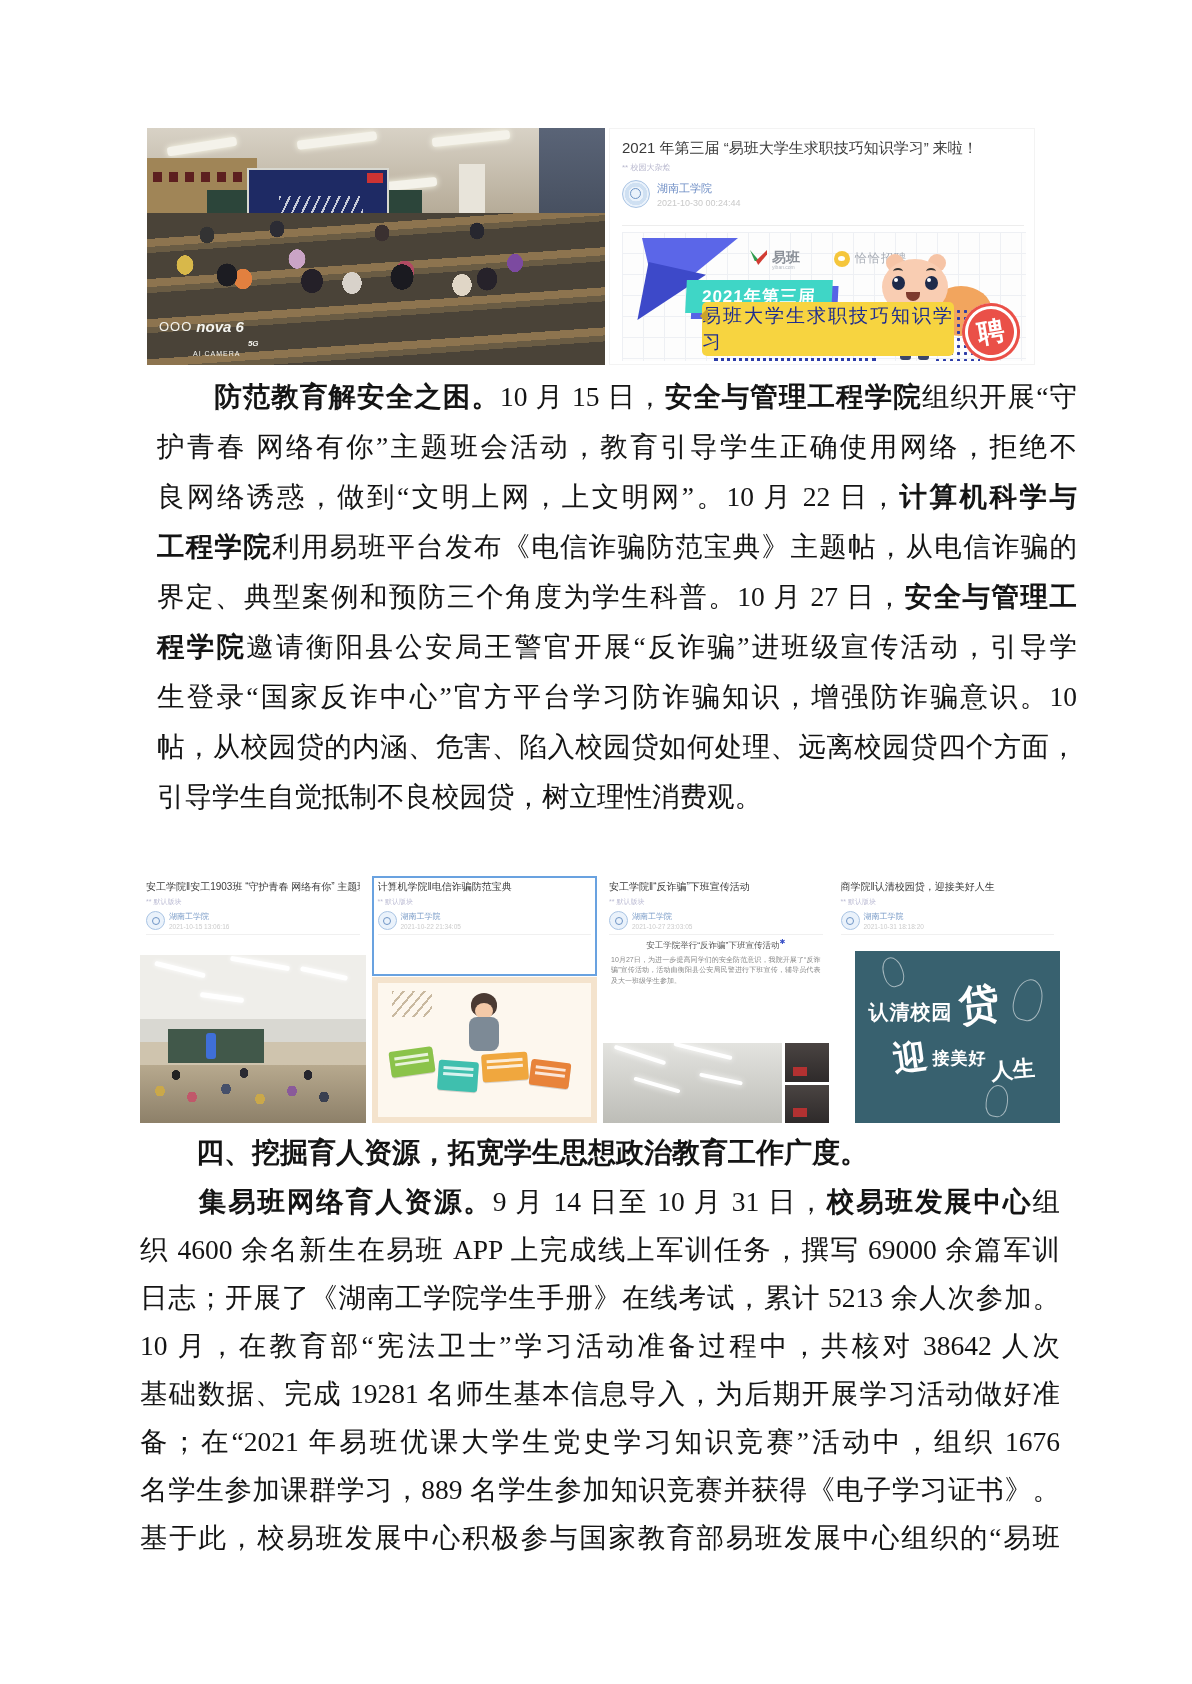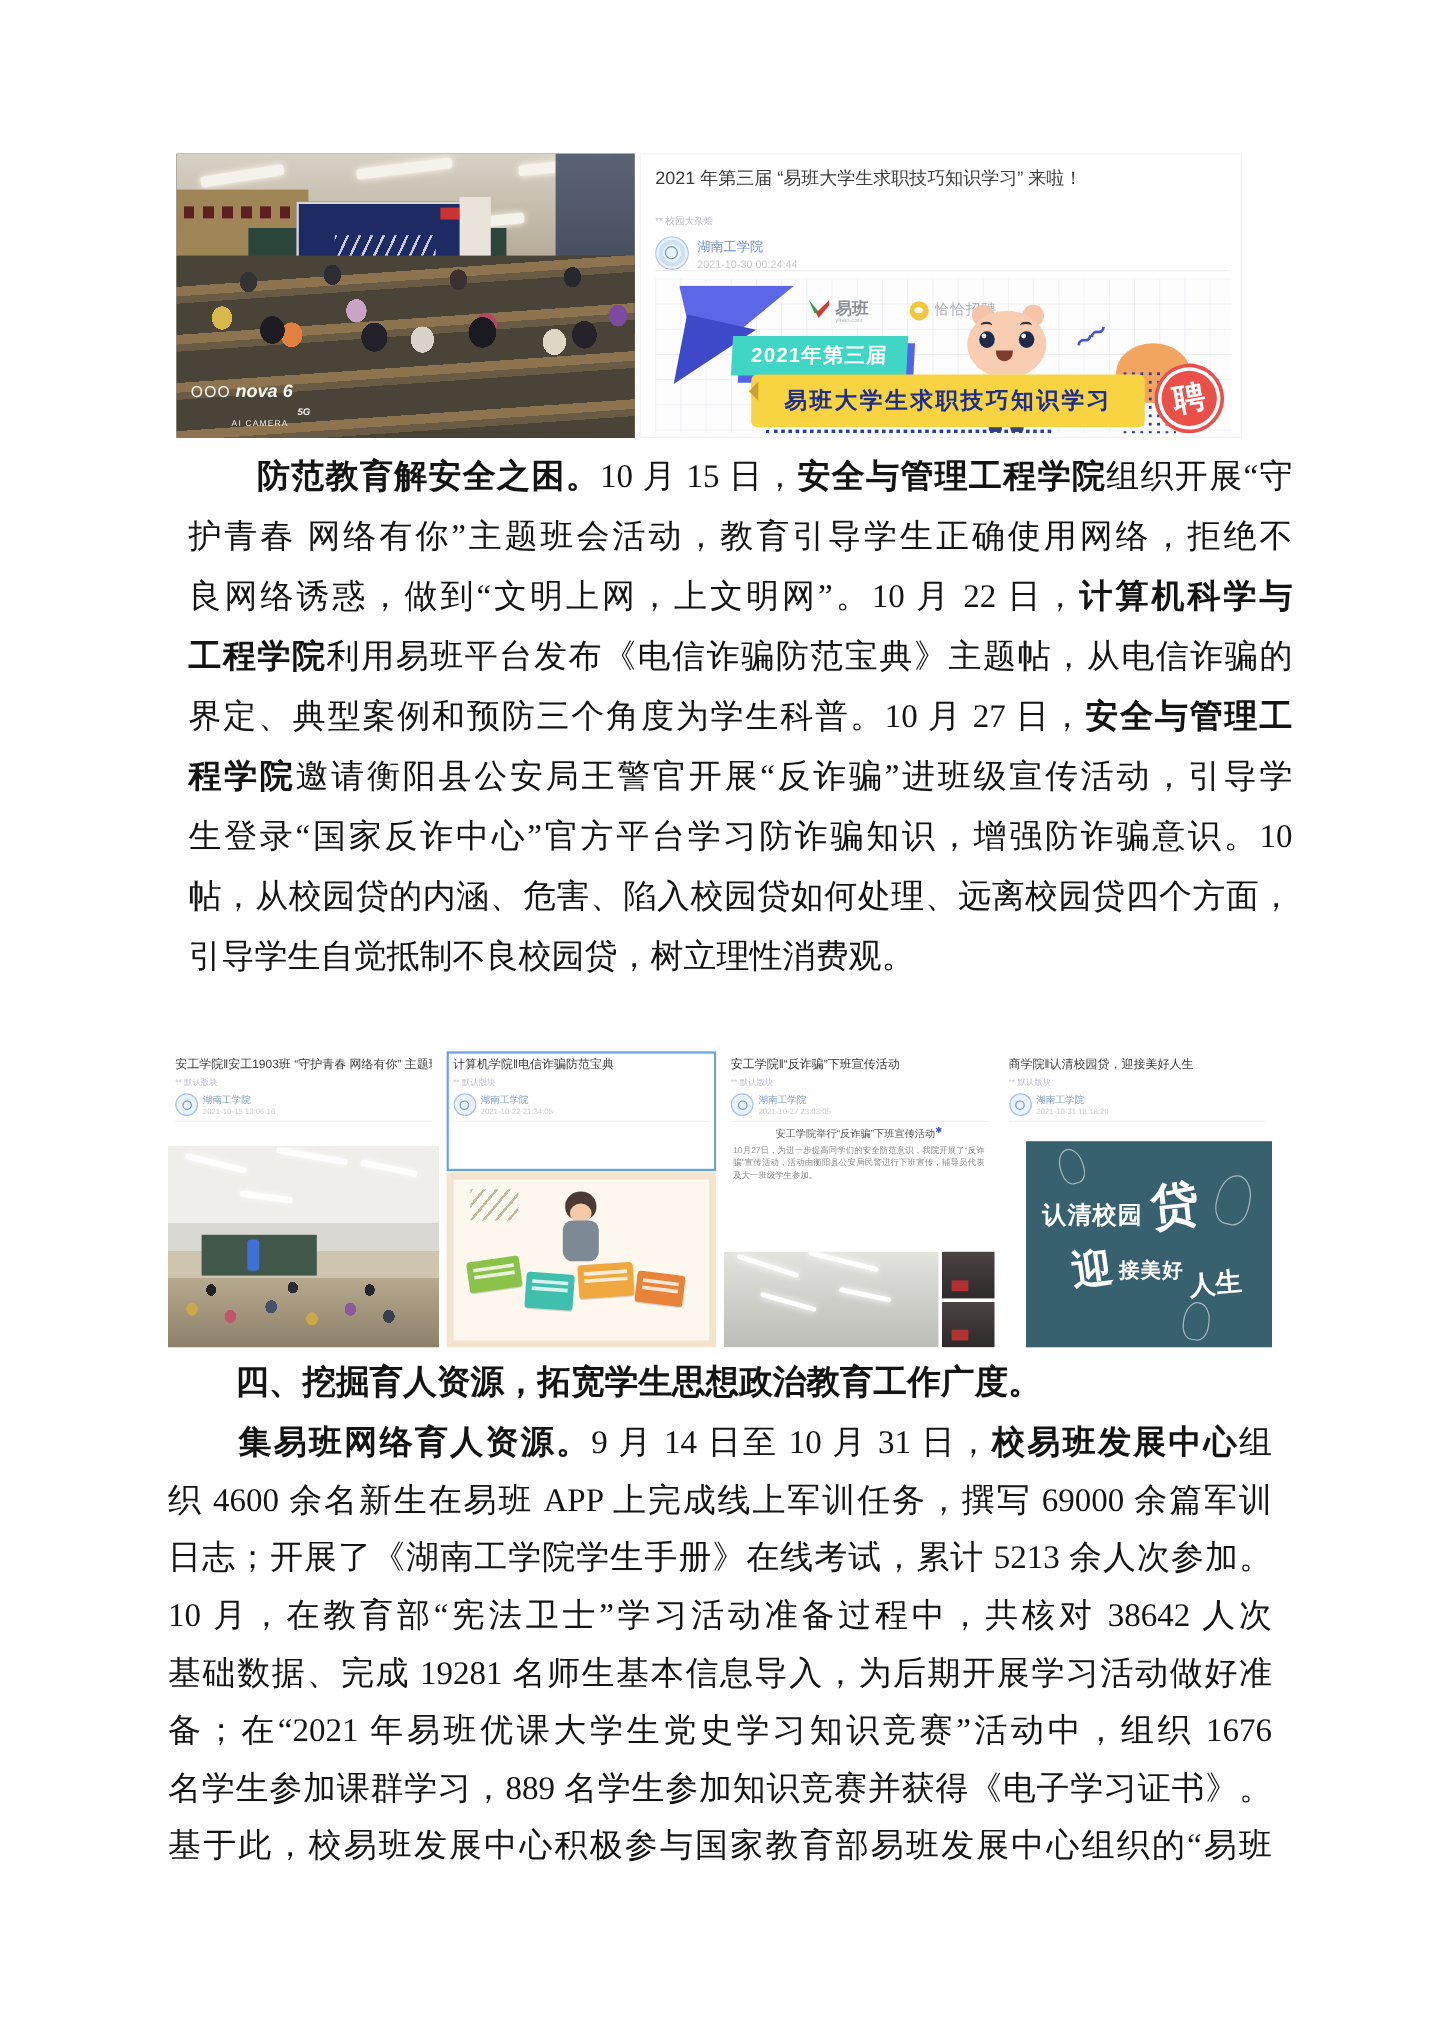--- a/index.html
+++ b/index.html
@@ -2,21 +2,21 @@
 <html><head>
 <meta charset="utf-8">
 <style>
   html,body{margin:0;padding:0;background:#fff;}
   .page{position:relative;width:1192px;height:1684px;background:#fff;overflow:hidden;
         font-family:"Liberation Serif","DejaVu Serif",serif;color:#141414;}
 
   
   .top-row{position:absolute;left:147px;top:128px;width:888px;height:237px;display:flex;gap:4px;}
 
-  .classroom{position:relative;width:382px;height:237px;overflow:hidden;background:#5f584a;flex:none;}
+  .classroom{position:relative;width:458px;height:237px;overflow:hidden;background:#5f584a;flex:none;}
   .cr-ceiling{position:absolute;left:0;top:0;right:0;height:92px;background:linear-gradient(#d8d2c6,#b3a894);}
   .cr-light{position:absolute;height:9px;background:#f4f2ea;border-radius:3px;box-shadow:0 0 6px #fffef0;}
   .cr-wall-l{position:absolute;left:0;top:30px;width:110px;height:80px;background:#a08557;}
   .cr-flags{position:absolute;left:6px;top:44px;width:120px;height:10px;
             background:repeating-linear-gradient(90deg,#5d1f1f 0 9px,transparent 9px 16px);}
   .cr-board{position:absolute;left:60px;top:62px;width:215px;height:58px;background:#2c453a;}
   .cr-screen{position:absolute;left:100px;top:40px;width:138px;height:76px;background:#1e2a64;border:2px solid #d8d8d0;}
   .cr-screen .chip{position:absolute;right:4px;top:3px;width:16px;height:10px;background:#c33;}
   .cr-screen .beam{position:absolute;left:30px;top:26px;width:84px;height:30px;
        background:repeating-linear-gradient(115deg,rgba(255,255,255,.75) 0 2px,transparent 2px 9px);}
@@ -43,21 +43,21 @@
        radial-gradient(19px 21px at 255px 42px,#1a1a20 60%,transparent 61%),
        radial-gradient(17px 19px at 340px 44px,#26222a 60%,transparent 61%);}
   .watermark{position:absolute;left:12px;bottom:8px;color:#f5f5f0;font-family:"Liberation Sans",sans-serif;line-height:1;}
   .wm-top{display:flex;align-items:center;gap:4px;font-weight:bold;font-style:italic;font-size:15px;}
   .wm-rings{letter-spacing:1px;font-size:13px;font-style:normal;font-weight:normal;}
   .wm-5g{font-size:8px;vertical-align:super;margin-top:36px;}
   .wm-sub{font-size:7px;letter-spacing:1px;margin-top:2px;margin-left:34px;font-style:normal;}
 
   .post{position:relative;flex:1;background:#fff;font-family:"Liberation Sans",sans-serif;overflow:hidden;border:1px solid #f3f3f3;}
   .post-title{margin:10px 12px 0;font-size:15px;color:#3a3a3a;white-space:nowrap;overflow:hidden;}
-  .post-cat{margin:21px 12px 0;font-size:8px;color:#b9b9cf;}
+  .post-cat{margin:4px 12px 0;font-size:8px;color:#b9b9cf;}
   .post-author{display:flex;align-items:center;gap:7px;margin:7px 12px 0;}
   .avatar{width:26px;height:26px;border-radius:50%;border:1.5px solid #a9c4e4;background:
           radial-gradient(circle at 50% 50%,#eaf2fb 0 40%,#cfe0f2 41% 60%,#eaf2fb 61%);position:relative;flex:none;}
   .avatar:after{content:"";position:absolute;left:7px;top:7px;width:9px;height:9px;border:1.5px solid #6f95c6;border-radius:50%;}
   .post-name{font-size:11px;color:#6c8cc4;}
   .post-time{font-size:9px;color:#c9c9c9;margin-top:2px;}
   .post-div{position:absolute;left:12px;right:10px;top:96px;border-top:1px solid #ededed;}
   .banner{position:absolute;left:12px;right:8px;top:103px;bottom:3px;overflow:hidden;background:
       linear-gradient(#eef0f4 1px,transparent 1px),linear-gradient(90deg,#eef0f4 1px,transparent 1px);
       background-size:21px 21px;background-color:#fdfdfd;}
@@ -89,22 +89,22 @@
   .bear .eye.l{left:12px}.bear .eye.r{right:16px}
   .bear .brow{position:absolute;top:14px;width:10px;height:5px;border-top:2px solid #333;border-radius:50%;}
   .bear .brow.l{left:13px}.bear .brow.r{right:18px}
   .bear .mouth{position:absolute;left:26px;top:38px;width:14px;height:9px;border-radius:0 0 14px 14px;background:#7e3b2e;}
   .bear .body{position:absolute;left:14px;top:58px;width:40px;height:36px;background:#fff;border-radius:8px;border:1px solid #e5e5e5;}
   .bear .tie{position:absolute;left:30px;top:62px;width:8px;height:22px;background:#d8392f;clip-path:polygon(50% 0,100% 18%,70% 100%,30% 100%,0 18%);}
   .bear .leg{position:absolute;top:92px;width:11px;height:14px;background:#3c4668;border-radius:3px;}
   .bear .leg.l{left:20px}.bear .leg.r{left:38px}
   .badge{position:absolute;left:64px;bottom:48px;padding:5px 16px;background:#3fd6c6;color:#fff;
          font-weight:bold;font-size:17px;letter-spacing:1px;box-shadow:6px 6px 0 #5663e6;transform:skew(-3deg);}
-  .ribbon{position:absolute;left:80px;right:72px;bottom:5px;height:44px;background:#f7d440;border-radius:5px;
-          display:flex;align-items:center;justify-content:center;color:#1f2d8f;font-weight:bold;font-size:19px;letter-spacing:2px;}
+  .ribbon{position:absolute;left:80px;right:72px;bottom:5px;height:54px;background:#f7d440;border-radius:5px;
+          display:flex;align-items:center;justify-content:center;color:#1f2d8f;font-weight:normal;font-size:19px;letter-spacing:2px;}
   .ribbon:before{content:"";position:absolute;left:-10px;top:6px;border:8px solid transparent;border-right-color:#c9a32b;}
   .dotted{position:absolute;left:92px;right:150px;bottom:0;border-top:3px dotted #2d3da8;}
   .stamp{position:absolute;right:6px;bottom:0;width:58px;height:58px;border-radius:50%;background:#ea5048;
          box-shadow:inset 0 0 0 3px #ea5048,inset 0 0 0 6px #fff;display:flex;align-items:center;justify-content:center;
          color:#fff;font-weight:bold;font-size:27px;transform:rotate(-10deg);}
 
   
   .para{position:absolute;left:140px;width:920px;font-size:27.5px;}
   .para1{top:372px;margin-left:17px;}
   .para2{top:1178px;}

